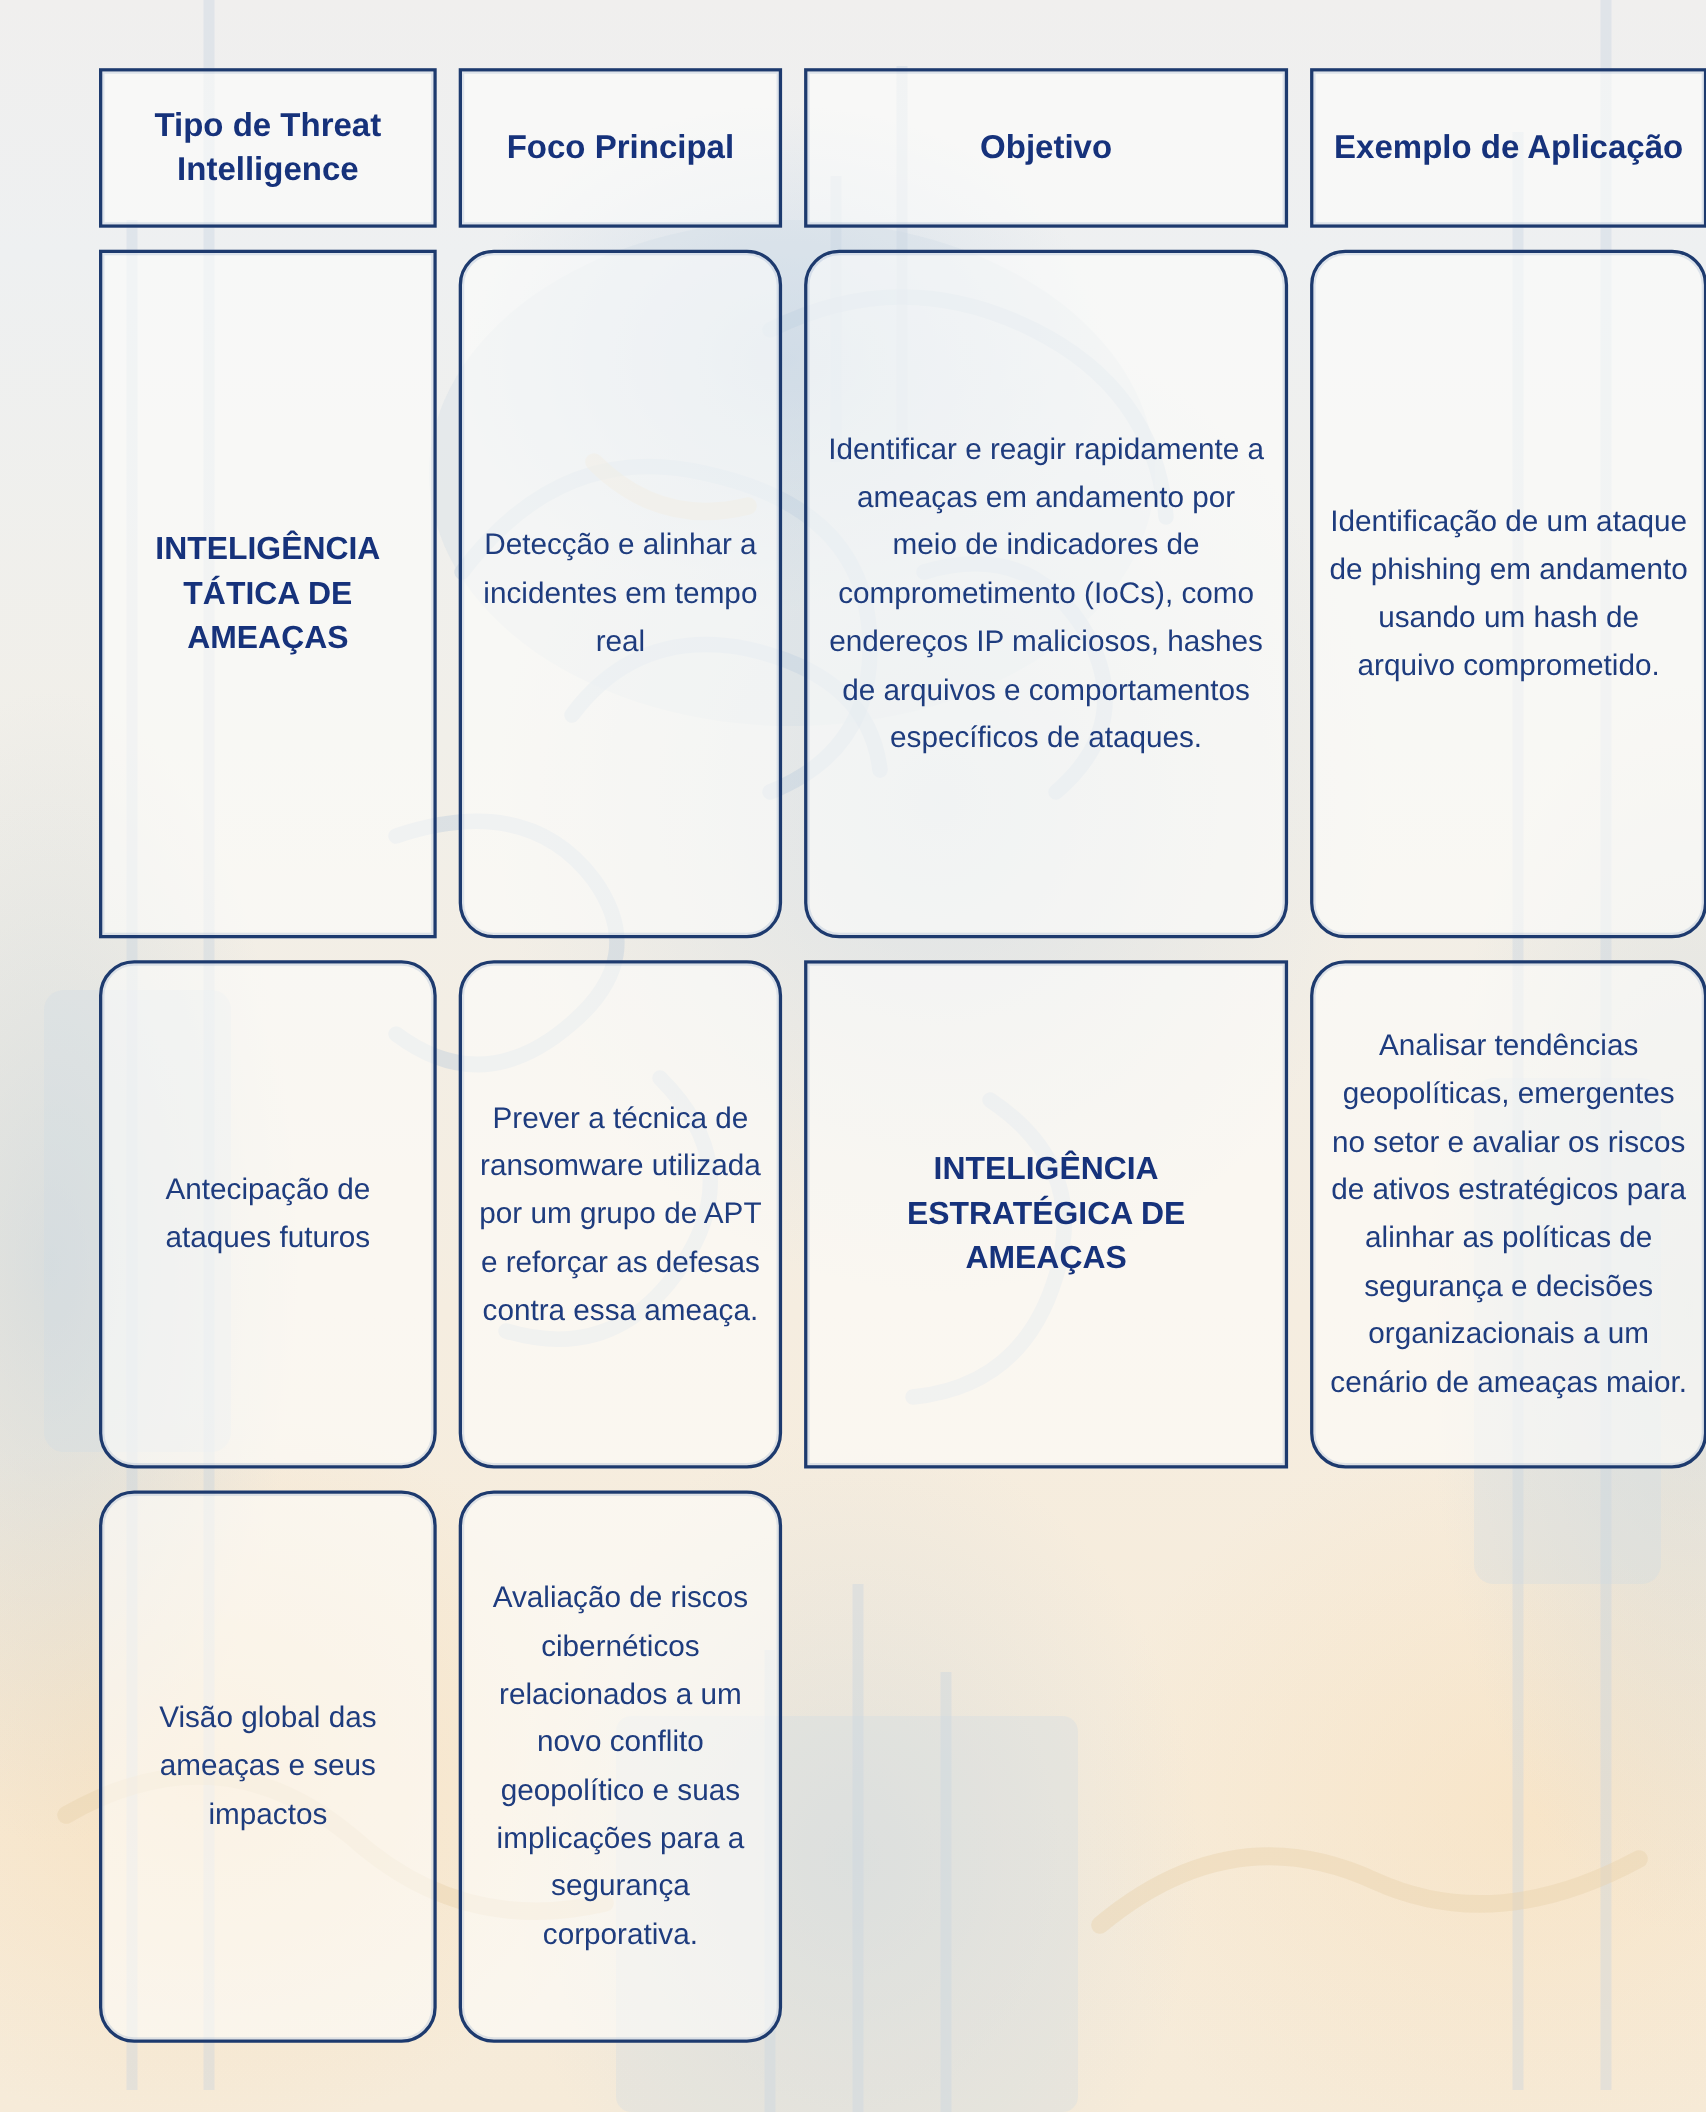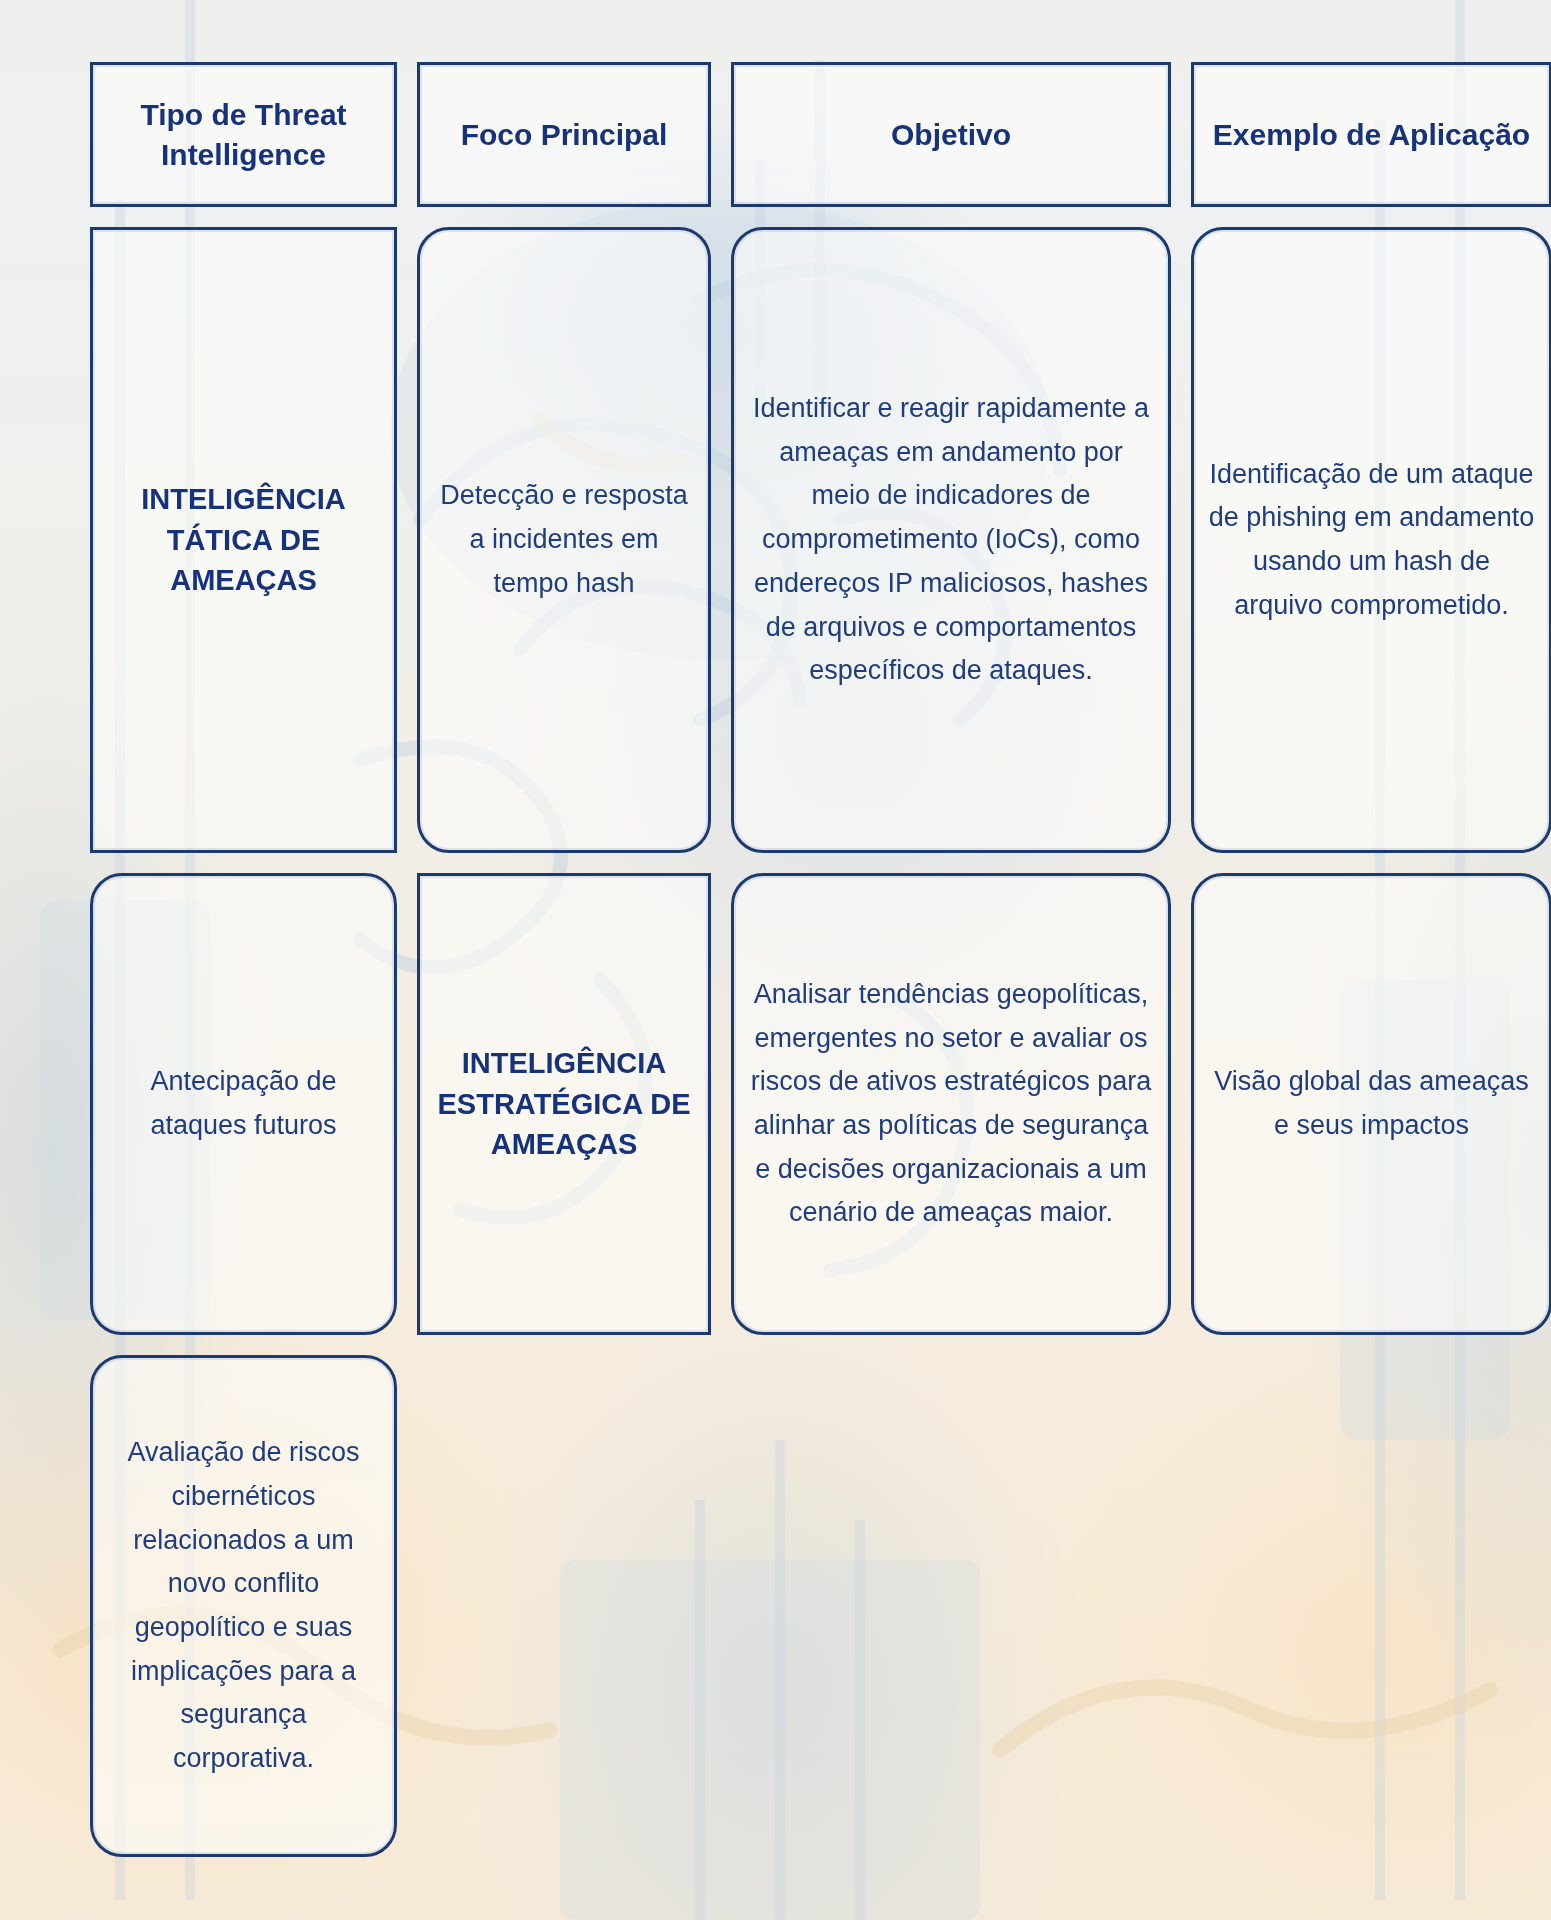--- a/index.html
+++ b/index.html
@@ -90,31 +90,34 @@
     <span class="txt">Objetivo</span>
   </div>
   <div class="cell header-cell">
     <span class="txt">Exemplo de Aplicação</span>
   </div>
 
   <div class="cell type-cell">
     <span class="txt">INTELIGÊNCIA TÁTICA DE AMEAÇAS</span>
   </div>
   <div class="cell body-cell">
-    <span class="txt">Detecção e resposta a incidentes em tempo hash</span>
+    <span class="txt">Detecção e alinhar a incidentes em tempo real</span>
   </div>
   <div class="cell body-cell">
     <span class="txt">Identificar e reagir rapidamente a ameaças em andamento por meio de indicadores de comprometimento (IoCs), como endereços IP maliciosos, hashes de arquivos e comportamentos específicos de ataques.</span>
   </div>
   <div class="cell body-cell">
     <span class="txt">Identificação de um ataque de phishing em andamento usando um hash de arquivo comprometido.</span>
   </div>
 
   <div class="cell body-cell">
     <span class="txt">Antecipação de ataques futuros</span>
+  </div>
+  <div class="cell body-cell">
+    <span class="txt">Prever a técnica de ransomware utilizada por um grupo de APT e reforçar as defesas contra essa ameaça.</span>
   </div>
 
   <div class="cell type-cell">
     <span class="txt">INTELIGÊNCIA ESTRATÉGICA DE AMEAÇAS</span>
   </div>
   <div class="cell body-cell">
     <span class="txt">Analisar tendências geopolíticas, emergentes no setor e avaliar os riscos de ativos estratégicos para alinhar as políticas de segurança e decisões organizacionais a um cenário de ameaças maior.</span>
   </div>
   <div class="cell body-cell">
     <span class="txt">Visão global das ameaças e seus impactos</span>

